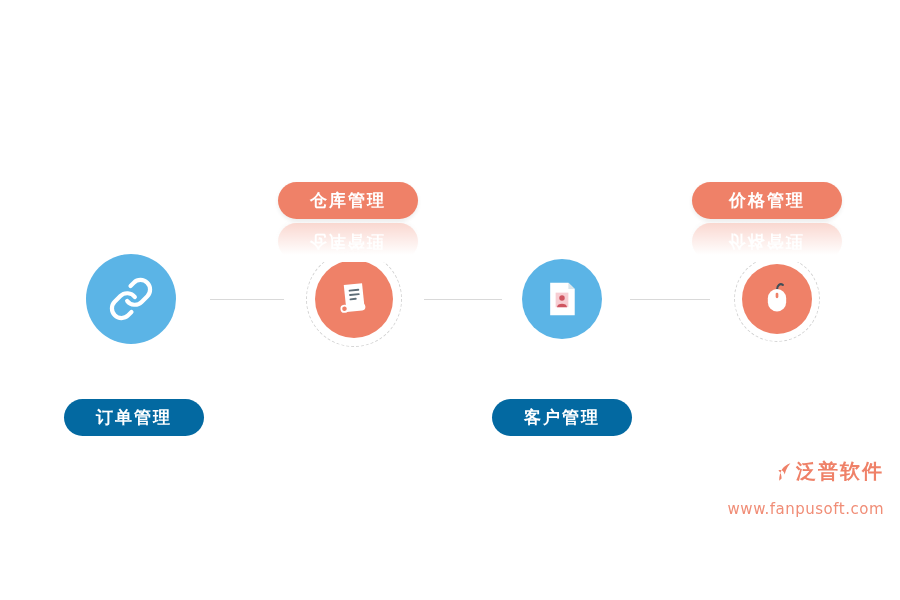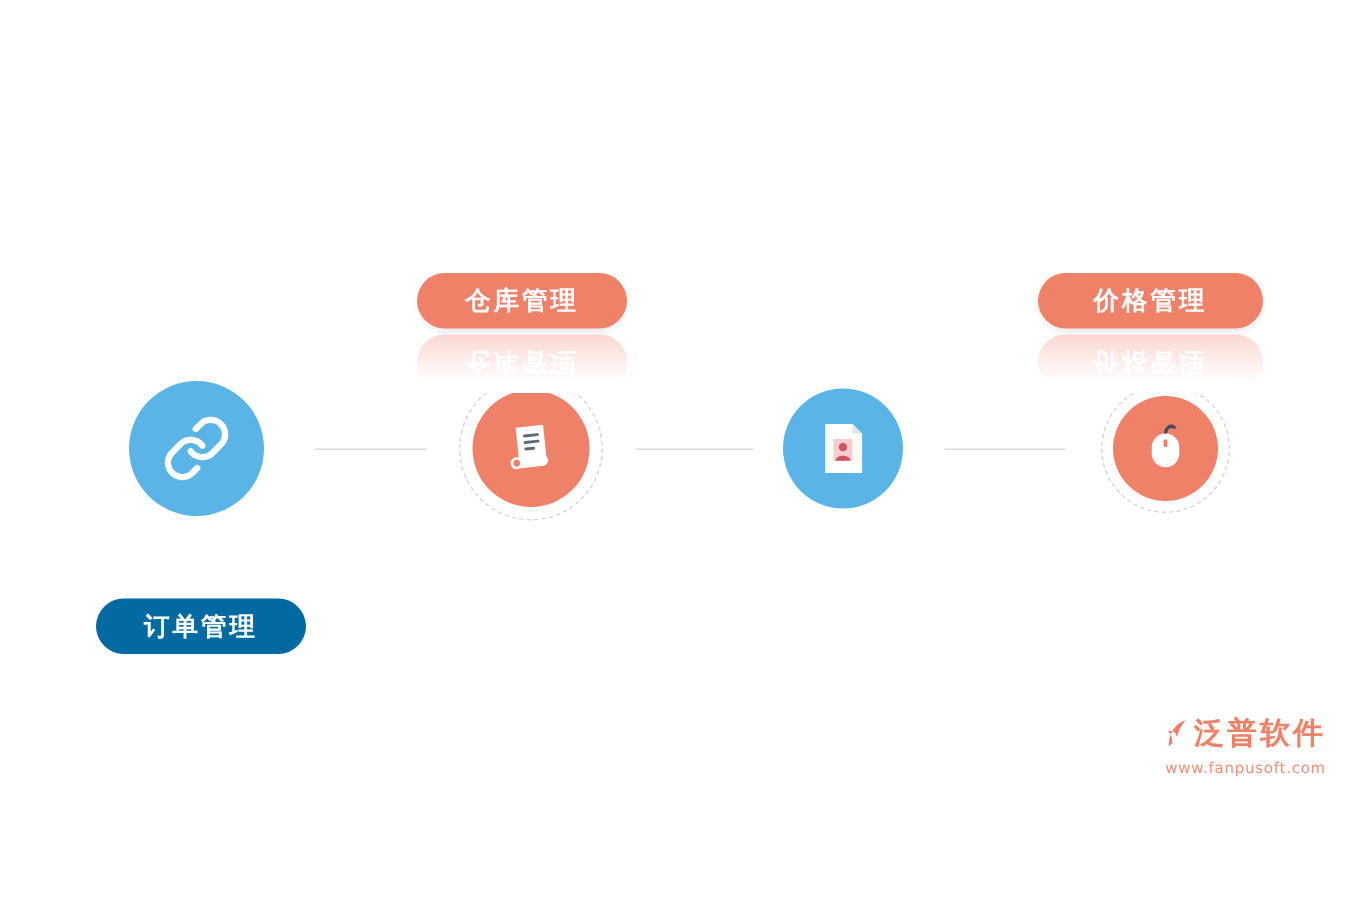--- a/index.html
+++ b/index.html
@@ -39,24 +39,24 @@
   .reflection{transform:scaleY(-1);opacity:.42;box-shadow:none;}
   .r-warehouse{left:278px;top:223px;width:140px;}
   .r-price{left:692px;top:223px;width:150px;}
   .refl-fade{
     position:absolute;height:40px;
     background:linear-gradient(to bottom, rgba(255,255,255,0.25) 0%, #ffffff 82%);
   }
   .f-warehouse{left:274px;top:222px;width:148px;}
   .f-price{left:688px;top:222px;width:158px;}
   
-  .footer{position:absolute;right:16px;bottom:12px;text-align:right;color:#ef8168;}
+  .footer{position:absolute;right:16px;bottom:12px;text-align:left;color:#ef8168;}
   .brand-row{display:flex;align-items:center;justify-content:flex-end;gap:4px;}
   .brand{font-size:20px;font-weight:bold;letter-spacing:2px;}
-  .url{font-size:10px;margin-top:5px;opacity:.9;letter-spacing:.5px;}
+  .url{font-size:15px;margin-top:15px;opacity:.9;letter-spacing:.5px;}
 </style>
 </head>
 <body>
 
 <div class="canvas">
 
   <div class="connector c1"></div>
   <div class="connector c2"></div>
   <div class="connector c3"></div>
 
@@ -114,20 +114,23 @@
     <span>价格管理</span>
   </div>
   <div class="pill coral reflection r-price">
     <span>价格管理</span>
   </div>
   <div class="refl-fade f-price"></div>
 
   <div class="pill blue p-order">
     <span>订单管理</span>
   </div>
+  <div class="pill blue p-customer">
+    <span>客户管理</span>
+  </div>
 
   <div class="footer">
     <div class="brand-row">
       <svg width="16" height="22" viewBox="0 0 20 24">
         <path fill="#ef8168" d="M4 23 C4 11 9 4 18 1 C13 7 12 11 11 15 C9 10 7 9 3 10 C6 12 7 16 7 20 z"></path>
       </svg>
       <span class="brand">泛普软件</span>
     </div>
     <div class="url">www.fanpusoft.com</div>
   </div>

